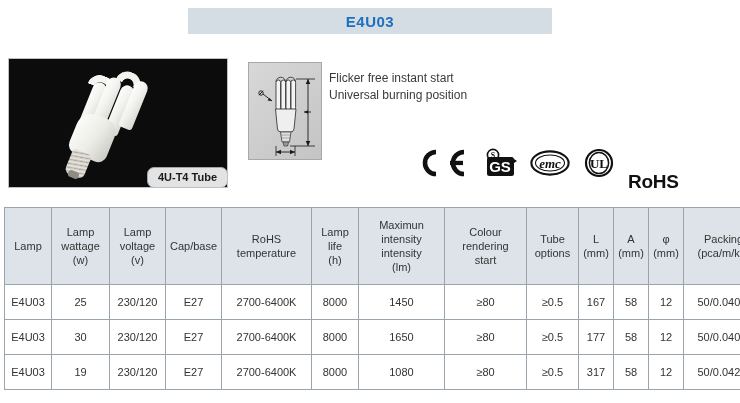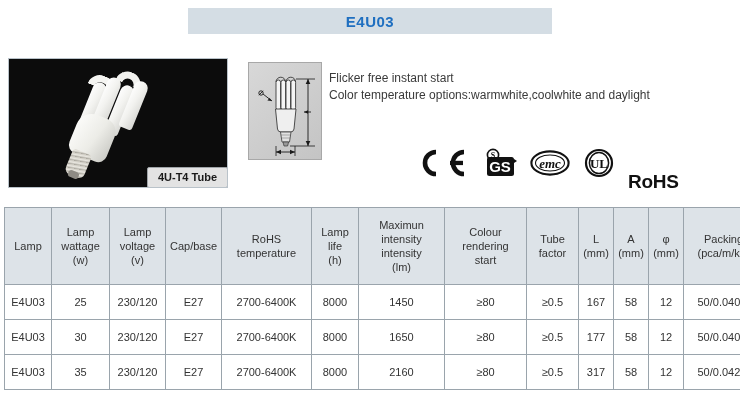--- a/index.html
+++ b/index.html
@@ -94,21 +94,21 @@
   .bulb-photo .cap-tip {
     position: absolute; left: 13px; top: 104px; width: 11px; height: 7px;
     background: #8e8b84; border-radius: 3px; transform: rotate(22deg);
   }
   .photo-label {
     position: absolute;
     right: -1px;
     bottom: -1px;
     background: #e3e3e3;
     border: 1px solid #9fa4a8;
-    border-radius: 2px;
+    border-radius: 7px;
     padding: 3px 10px 4px 10px;
     font-size: 11px;
     font-weight: bold;
     color: #1a1a1a;
     white-space: nowrap;
   }
 
   
   .diagram-box {
     position: absolute;
@@ -243,21 +243,21 @@
     <line x1="27" y1="89" x2="46" y2="89" stroke="#1a1a1a" stroke-width="0.9"></line>
     <path d="M27 89 l5 -2.3 l0 4.6 z" fill="#1a1a1a"></path>
     <path d="M46 89 l-5 -2.3 l0 4.6 z" fill="#1a1a1a"></path>
     <line x1="27" y1="83" x2="27" y2="93" stroke="#1a1a1a" stroke-width="0.8"></line>
     <line x1="46" y1="83" x2="46" y2="93" stroke="#1a1a1a" stroke-width="0.8"></line>
   </svg>
 </div>
 
 <div class="features">
   <div class="feature-line">Flicker free instant start</div>
-  <div class="feature-line">Color temperature options:warmwhite,coolwhite and daylight</div>
+  <div class="feature-line">Universal burning position</div>
 </div>
 
 <div class="certs">
 
   <svg class="cert" width="56" height="30" viewBox="0 0 56 30">
     <path d="M22 4 A11 11 0 1 0 22 26" fill="none" stroke="#111" stroke-width="4.6"></path>
     <path d="M50 4 A11 11 0 1 0 50 26" fill="none" stroke="#111" stroke-width="4.6"></path>
     <rect x="36" y="12.8" width="13" height="4.3" fill="#111"></rect>
   </svg>
 
@@ -333,21 +333,21 @@
         <div>intensity</div>
         <div>(lm)</div>
       </th>
       <th>
         <div>Colour</div>
         <div>rendering</div>
         <div>start</div>
       </th>
       <th>
         <div>Tube</div>
-        <div>factor</div>
+        <div>options</div>
       </th>
       <th>
         <div>L</div>
         <div>(mm)</div>
       </th>
       <th>
         <div>A</div>
         <div>(mm)</div>
       </th>
       <th>
@@ -386,26 +386,26 @@
       <td>1650</td>
       <td>≥80</td>
       <td>≥0.5</td>
       <td>177</td>
       <td>58</td>
       <td>12</td>
       <td>50/0.040/8</td>
     </tr>
     <tr>
       <td>E4U03</td>
-      <td>35</td>
+      <td>19</td>
       <td>230/120</td>
       <td>E27</td>
       <td>2700-6400K</td>
       <td>8000</td>
-      <td>2160</td>
+      <td>1080</td>
       <td>≥80</td>
       <td>≥0.5</td>
       <td>317</td>
       <td>58</td>
       <td>12</td>
       <td>50/0.042/8</td>
     </tr>
   </tbody>
 </table>
 

